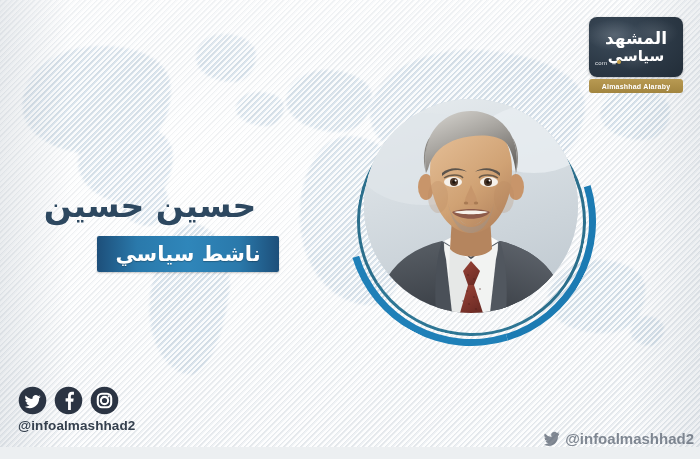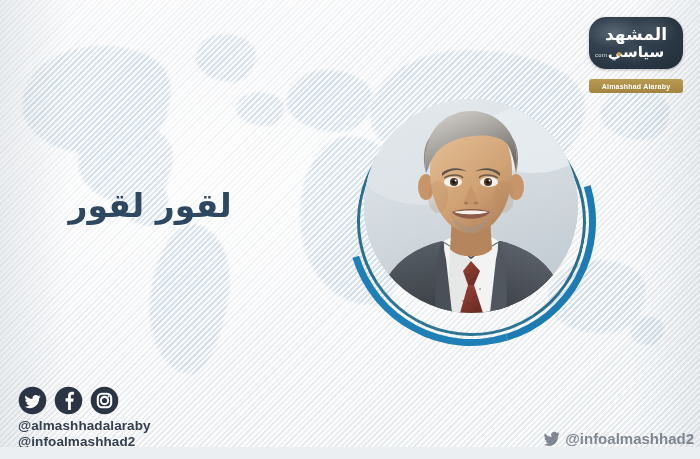--- a/index.html
+++ b/index.html
@@ -73,22 +73,22 @@
     pointer-events:none;
   }
   .bottom-strip {
     position:absolute; left:0; right:0; bottom:0; height:12px;
     background:#eceff1;
   }
 
   
   .logo-wrap { position:absolute; left:589px; top:17px; width:94px; height:78px; }
   .logo-box {
-    position:absolute; left:0; top:0; width:94px; height:52px;
-    border-radius:17px;
+    position:absolute; left:0; top:0; width:94px; height:60px;
+    border-radius:8px;
     background:
       radial-gradient(ellipse at 30% 30%, #3e4d5c 0%, #2c3946 55%, #222d38 100%);
     box-shadow:0 1px 3px rgba(0,0,0,.25);
     overflow:hidden;
     display:flex; flex-direction:column; align-items:center; justify-content:center;
   }
   .logo-box::before{
     content:""; position:absolute; inset:0;
     background:
       radial-gradient(ellipse 40px 22px at 26% 30%, rgba(255,255,255,.14), transparent 70%),
@@ -335,22 +335,25 @@
         <path d="M84 104 C88 126 98 134 107 134 C116 134 126 126 130 104
                  C126 122 116 128 107 128 C98 128 88 122 84 104 Z" fill="#9b9590" opacity=".45"></path>
         <path d="M96 120 C100 128 114 128 118 120 C116 128 98 128 96 120 Z" fill="#b7b1ab" opacity=".55"></path>
 
         <ellipse cx="74" cy="98" rx="10" ry="16" fill="#b8885f" opacity=".25"></ellipse>
         <ellipse cx="140" cy="98" rx="10" ry="16" fill="#b8885f" opacity=".25"></ellipse>
       </svg>
     </div>
   </div>
 
-  <div class="name">لقور لقور</div>
-
+  <div class="name">حسين حسين</div>
+
+  <div class="badge">
+    <span class="badge-text">ناشط سياسي</span>
+  </div>
 
   <div class="social">
     <div class="social-icons">
 
       <svg class="si" viewBox="0 0 32 32">
         <circle cx="16" cy="16" r="15.2" fill="#2b3443"></circle>
         <path fill="#ffffff" d="M25 11.6a7.3 7.3 0 0 1-2.1.6 3.7 3.7 0 0 0 1.6-2 7.4 7.4 0 0 1-2.3.9 3.65 3.65 0 0 0-6.3 2.5c0 .3 0 .6.1.8a10.4 10.4 0 0 1-7.5-3.8 3.65 3.65 0 0 0 1.1 4.9c-.6 0-1.1-.2-1.6-.4v.05a3.66 3.66 0 0 0 2.9 3.6c-.5.1-1 .2-1.6.1a3.66 3.66 0 0 0 3.4 2.5 7.35 7.35 0 0 1-5.4 1.5 10.35 10.35 0 0 0 5.6 1.65c6.7 0 10.4-5.6 10.4-10.4v-.5A7.3 7.3 0 0 0 25 11.6z"></path>
       </svg>
 
       <svg class="si" viewBox="0 0 32 32">
@@ -360,21 +363,20 @@
 
       <svg class="si" viewBox="0 0 32 32">
         <circle cx="16" cy="16" r="15.2" fill="#2b3443"></circle>
         <rect x="8.6" y="8.6" width="14.8" height="14.8" rx="4.6" ry="4.6" fill="none" stroke="#ffffff" stroke-width="2.3"></rect>
         <circle cx="16" cy="16" r="4" fill="none" stroke="#ffffff" stroke-width="2.3"></circle>
         <circle cx="20.6" cy="11.5" r="1.2" fill="#ffffff"></circle>
       </svg>
     </div>
 
     <div class="handles">
-      <div>@almashhadalaraby</div>
       <div>@infoalmashhad2</div>
     </div>
   </div>
 
   <div class="watermark">
     <svg viewBox="0 0 32 26">
       <path fill="#3b4656" d="M31 3.6a12 12 0 0 1-3.5 1 6.1 6.1 0 0 0 2.7-3.4 12.2 12.2 0 0 1-3.9 1.5A6.1 6.1 0 0 0 15.9 8.8c0 .5 0 .9.1 1.3A17.3 17.3 0 0 1 3.5 3.8 6.1 6.1 0 0 0 5.4 12c-1 0-1.9-.3-2.7-.7v.08a6.1 6.1 0 0 0 4.9 6c-.9.2-1.7.3-2.7.1a6.1 6.1 0 0 0 5.7 4.2A12.2 12.2 0 0 1 1.6 24.2 17.2 17.2 0 0 0 10.9 27c11.2 0 17.3-9.3 17.3-17.3v-.8A12.1 12.1 0 0 0 31 3.6z"></path>
     </svg>
     <span>@infoalmashhad2</span>
   </div>

